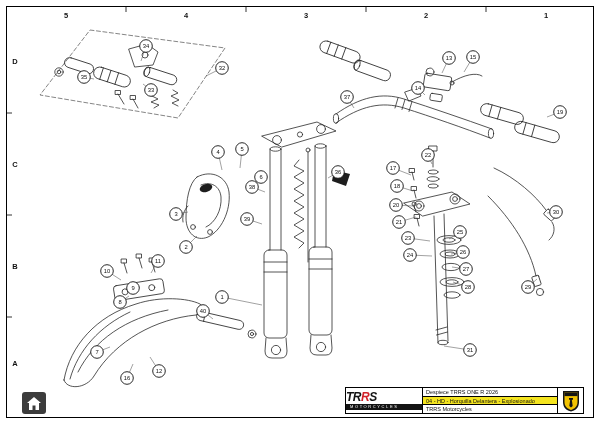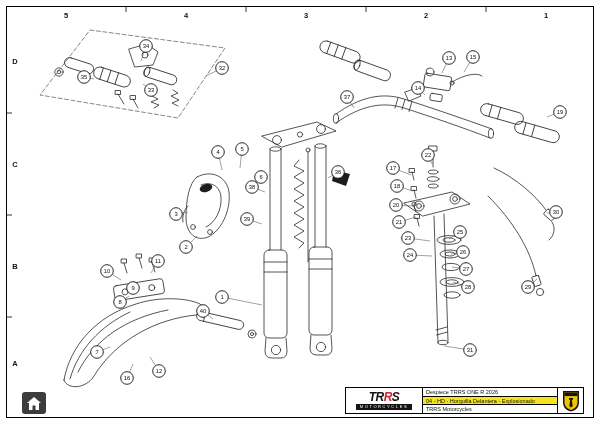--- a/index.html
+++ b/index.html
@@ -14,21 +14,21 @@
   .bubble{fill:#fff;stroke:#111;stroke-width:0.9;}
   .callout-num{font:5.8px "Liberation Sans",sans-serif;fill:#111;text-anchor:middle;}
   .leader{stroke:#555;stroke-width:0.55;}
 
   
   .title-block{
     position:absolute;right:16px;bottom:10px;width:239px;height:27px;
     border:1px solid #000;background:#fff;display:flex;box-sizing:border-box;
   }
   .tb-logo{width:76px;border-right:1px solid #000;display:flex;flex-direction:column;
-    align-items:center;justify-content:center;gap:1px;}
+    justify-content:center;gap:1px;}
   .logo-word{font-weight:bold;font-style:italic;font-size:12px;line-height:1;
     letter-spacing:-0.5px;color:#141414;white-space:nowrap;}
   .logo-strip{background:#141414;color:#fff;font-size:4px;letter-spacing:1.6px;
     padding:1px 4px;line-height:1;white-space:nowrap;}
   .tb-rows{flex:1;display:flex;flex-direction:column;border-right:1px solid #000;min-width:0;}
   .tb-row{flex:1;display:flex;align-items:center;padding-left:3px;font-size:5.5px;
     color:#111;border-bottom:1px solid #000;white-space:nowrap;overflow:hidden;}
   .tb-row:last-child{border-bottom:none;}
   .tb-emblem{width:25px;display:flex;align-items:center;justify-content:center;}
 

